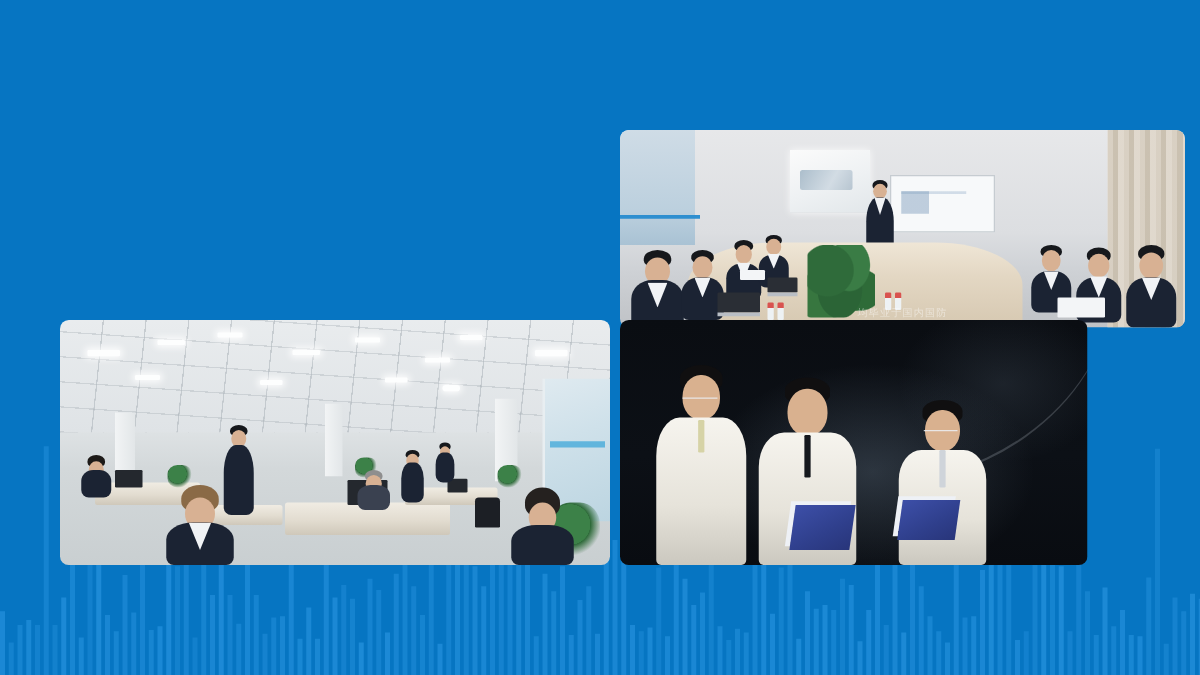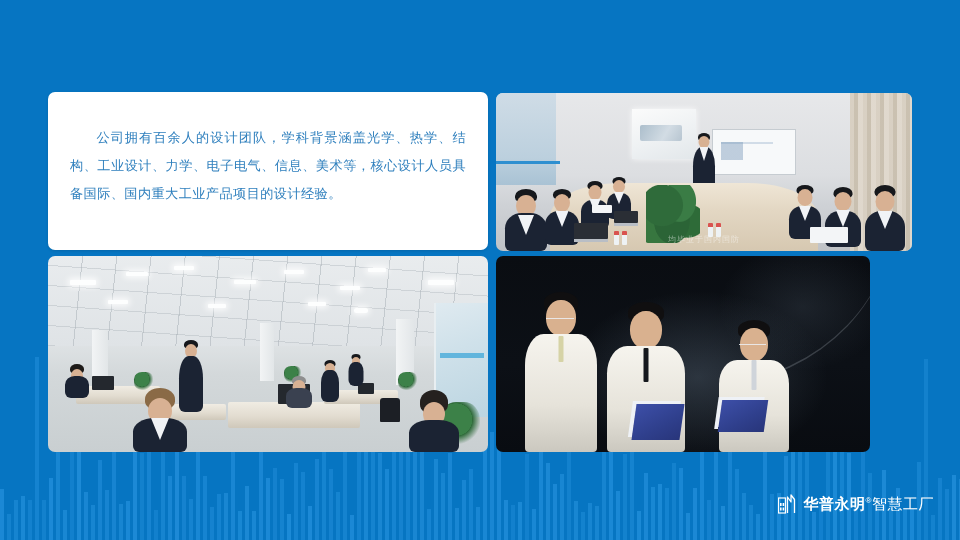--- a/index.html
+++ b/index.html
@@ -52,21 +52,21 @@
     overflow: hidden;
   }
   .panel-text {
     left: 48px;
     top: 92px;
     width: 440px;
     height: 158px;
     background: #ffffff;
     box-shadow: 0 1px 3px rgba(0,0,0,0.12);
   }
-  .panel-meeting  { left: 496px; top: 93px;  width: 416px; height: 158px; }
+  .panel-meeting  { left: 496px; top: 104px;  width: 452px; height: 158px; }
   .panel-office   { left: 48px;  top: 256px; width: 440px; height: 196px; }
   .panel-lab      { left: 496px; top: 256px; width: 374px; height: 196px; }
 
   .body-copy {
     position: absolute;
     left: 22px;
     top: 32px;
     right: 22px;
     font-size: 13.2px;
     line-height: 28px;
@@ -406,23 +406,20 @@
       <div class="bar" style="left: 917px; width: 4px; height: 78px; background: rgb(29, 138, 214); opacity: 0.68;"></div>
       <div class="bar" style="left: 924px; width: 4px; height: 181px; background: rgb(29, 138, 214); opacity: 0.58;"></div>
       <div class="bar" style="left: 931px; width: 4px; height: 25px; background: rgb(29, 138, 214); opacity: 0.63;"></div>
       <div class="bar" style="left: 938px; width: 4px; height: 62px; background: rgb(29, 138, 214); opacity: 0.64;"></div>
       <div class="bar" style="left: 945px; width: 4px; height: 51px; background: rgb(29, 138, 214); opacity: 0.64;"></div>
       <div class="bar" style="left: 952px; width: 4px; height: 65px; background: rgb(29, 138, 214); opacity: 0.95;"></div>
       <div class="bar" style="left: 959px; width: 4px; height: 61px; background: rgb(29, 138, 214); opacity: 0.85;"></div>
     </div>
 
 
-  <div class="panel panel-text">
-    <div class="body-copy">公司拥有百余人的设计团队，学科背景涵盖光学、热学、结构、工业设计、力学、电子电气、信息、美术等，核心设计人员具备国际、国内重大工业产品项目的设计经验。</div>
-  </div>
 
   <div class="panel panel-meeting">
     <div class="photo">
       <div class="mtg-wall"></div>
       <div class="mtg-doorpanel"></div>
       <div class="mtg-doorline"></div>
       <div class="mtg-curtain"></div>
       <div class="mtg-screen"></div>
       <div class="mtg-board"></div>
 
@@ -594,27 +591,14 @@
         <div class="hair" style="top:0;width:32px;height:18px;"></div>
         <div class="head" style="top:8px;width:28px;height:33px;"></div>
         <div class="lab-glasses" style="left:21px;top:24px;width:27px;"></div>
         <div class="coat" style="width:70px;height:92px;"></div>
         <div class="tie" style="top:40px;height:30px;background:#cfd4da;"></div>
       </div>
       <div class="lab-folder" style="left:224px;bottom:20px;width:46px;height:32px;"></div>
     </div>
   </div>
 
-  <div class="logo">
-    <svg class="logo-mark" width="20" height="20" viewBox="0 0 20 20" aria-hidden="true">
-      <rect x="0.5" y="4" width="7" height="15" fill="none" stroke="#ffffff" stroke-width="1.2"></rect>
-      <rect x="2" y="9" width="1.6" height="3" fill="#ffffff"></rect>
-      <rect x="4.6" y="9" width="1.6" height="3" fill="#ffffff"></rect>
-      <rect x="2" y="13.5" width="1.6" height="3" fill="#ffffff"></rect>
-      <rect x="4.6" y="13.5" width="1.6" height="3" fill="#ffffff"></rect>
-      <path d="M9.5 19 L9.5 3 L13 8 L13 1 L16.5 5.5 L16.5 19" fill="none" stroke="#ffffff" stroke-width="1.3" stroke-linejoin="round"></path>
-    </svg>
-    <div class="logo-text">
-      <span class="brand">华普永明</span><span class="sup">®</span><span class="sub">智慧工厂</span>
-    </div>
-  </div>
 
 </div>
 
 </body></html>

